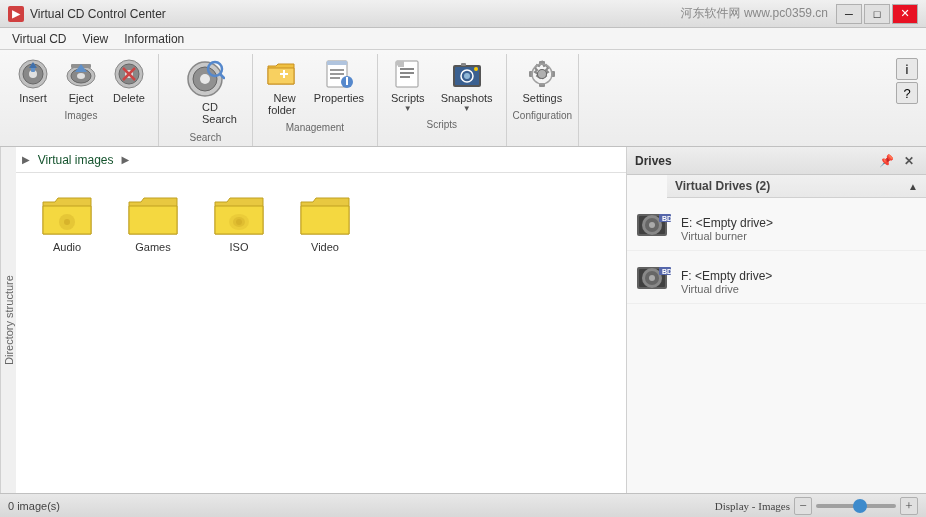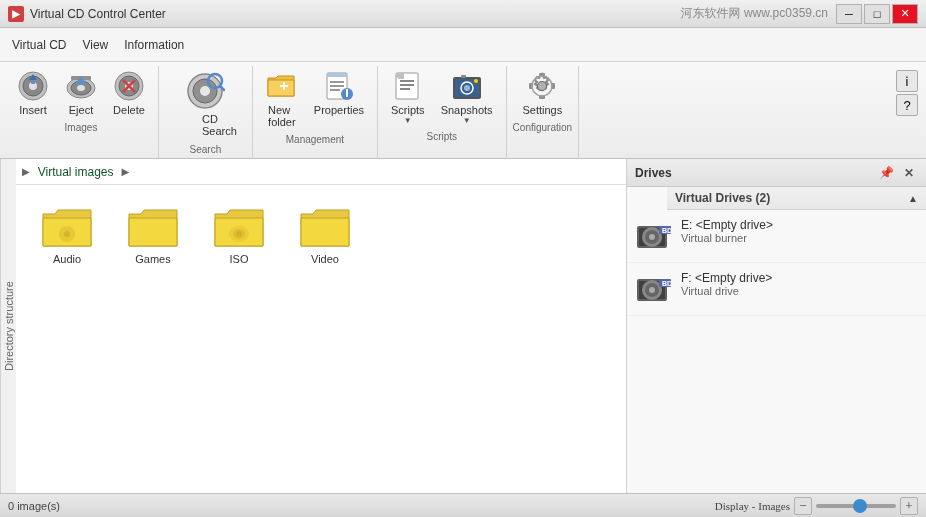--- a/index.html
+++ b/index.html
@@ -63,21 +63,21 @@
       font-size: 11px;
     }
     .title-btn.close {
       background: #e81123;
       color: white;
     }
 
     
     .menu-bar {
       background: #f5f5f5;
-      height: 34px;
+      height: 22px;
       display: flex;
       align-items: center;
       padding: 0 4px;
       border-bottom: 1px solid #d0d0d0;
     }
     .menu-item {
       padding: 2px 8px;
       cursor: pointer;
       font-size: 12px;
       color: #333;
@@ -123,21 +123,21 @@
       width: 32px;
       height: 32px;
       display: flex;
       align-items: center;
       justify-content: center;
       font-size: 20px;
     }
     .ribbon-btn-label {
       font-size: 11px;
       color: #333;
-      text-align: left;
+      text-align: right;
       margin-top: 2px;
       white-space: nowrap;
     }
     .ribbon-group-label {
       font-size: 10px;
       color: #666;
       padding: 2px 0 3px 0;
       text-align: center;
     }
     .ribbon-btn-arrow {
@@ -290,21 +290,21 @@
       color: #444;
       cursor: pointer;
       margin-left: 40px;
     }
     .drives-section-header .section-arrow {
       margin-left: auto;
       font-size: 10px;
     }
     .drive-item {
       display: flex;
-      align-items: flex-start;
+      align-items: flex-end;
       padding: 8px 10px;
       border-bottom: 1px solid #eeeeee;
       cursor: pointer;
     }
     .drive-disc-icon {
       width: 36px;
       height: 36px;
       margin-right: 8px;
       flex-shrink: 0;
     }

